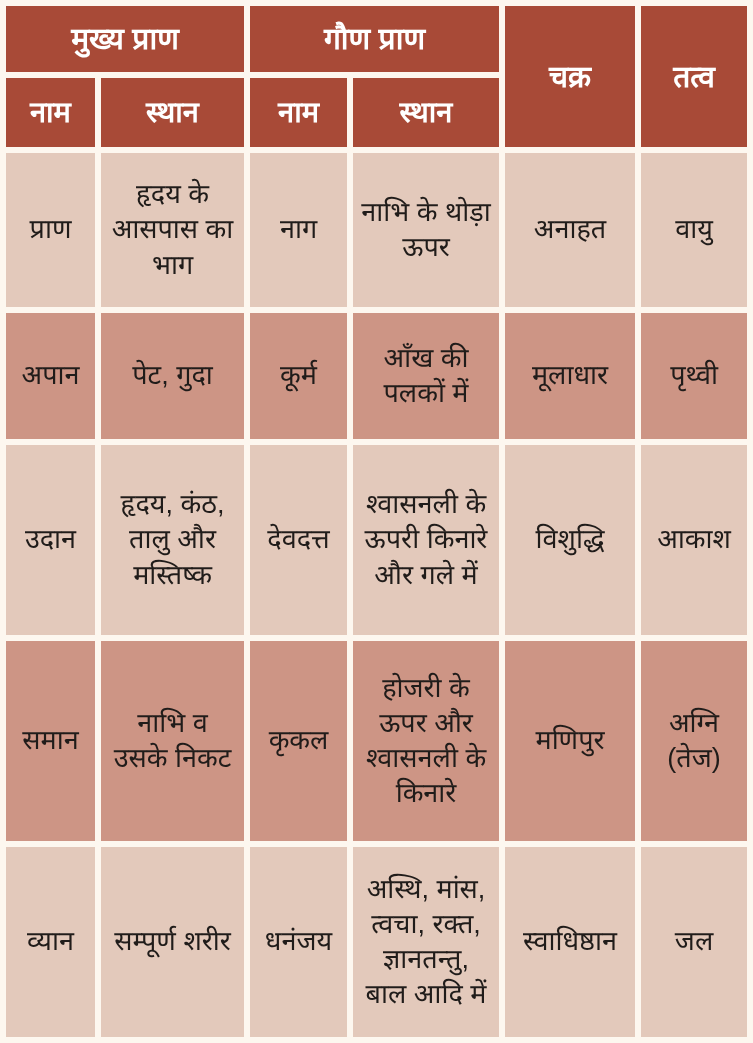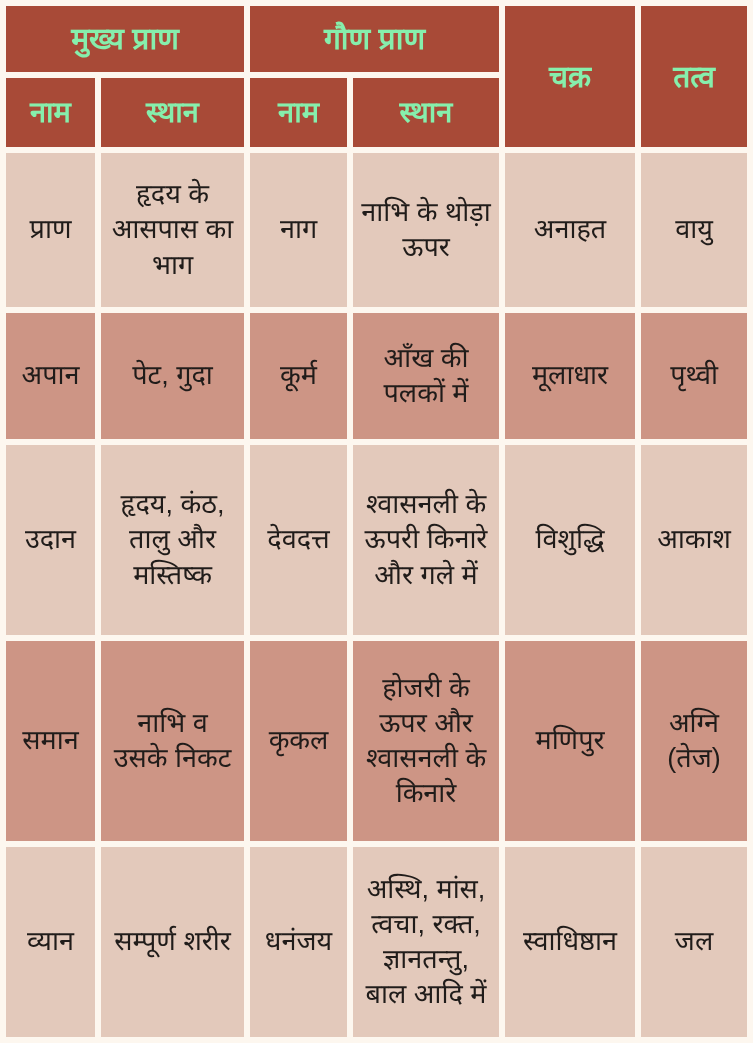--- a/index.html
+++ b/index.html
@@ -22,21 +22,21 @@
     table-layout: fixed;
   }
   th, td {
     text-align: center;
     vertical-align: middle;
     padding: 4px 6px;
     overflow: hidden;
   }
   th {
     background: #a84a37;
-    color: #86efac;
+    color: #ffffff;
     font-weight: bold;
     font-size: 29px;
     line-height: 1.25;
   }
   tr.group-header th { font-size: 30px; }
   td {
     color: #201c1a;
     font-size: 27px;
     line-height: 1.3;
     font-weight: normal;

